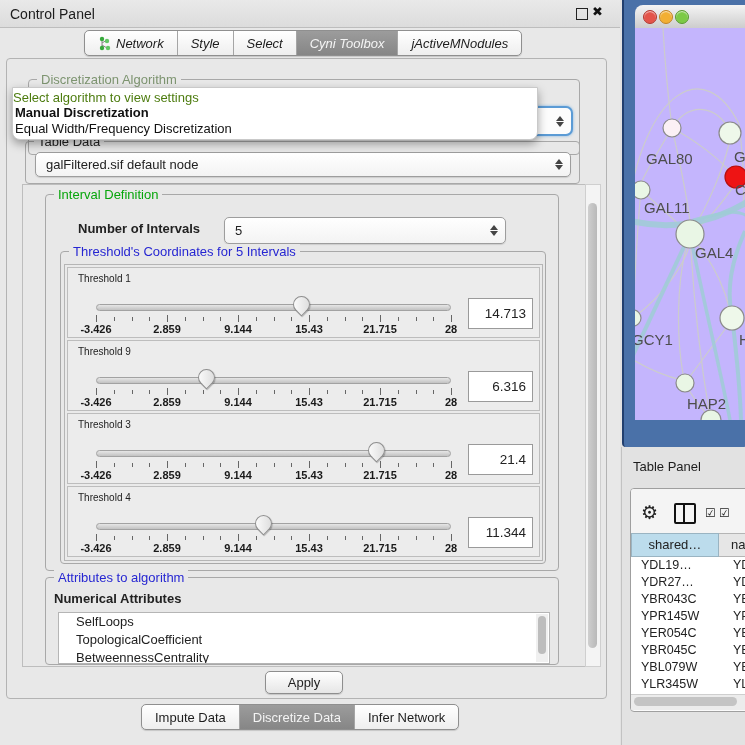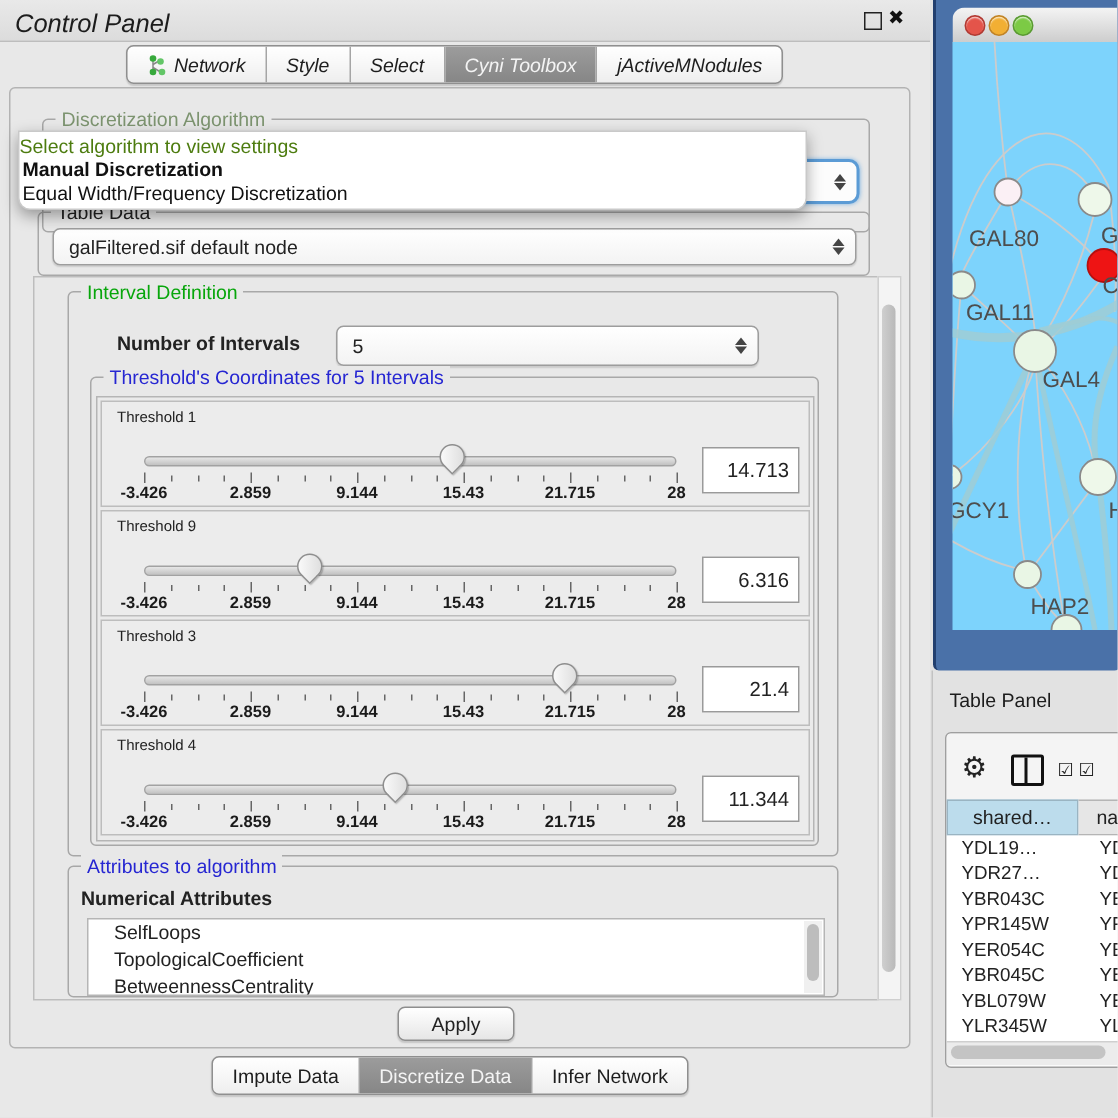--- a/index.html
+++ b/index.html
@@ -5,21 +5,21 @@
   html,body{margin:0;padding:0;}
   body{width:745px;height:745px;position:relative;overflow:hidden;
        font-family:"Liberation Sans","DejaVu Sans",sans-serif;
        background:#e2e2e2;color:#222;}
   .abs{position:absolute;}
 
   
   #control-panel{left:0;top:0;width:620px;height:745px;background:#e8e8e8;}
   #titlebar{left:0;top:0;width:620px;height:27px;background:linear-gradient(#e9e9e9,#dcdcdc);
             border-bottom:1px solid #bdbdbd;}
-  #titlebar .title{position:absolute;left:10px;top:6px;font-size:17px;color:#1c1c1c;font-style:italic;}
+  #titlebar .title{position:absolute;left:10px;top:6px;font-size:14px;color:#1c1c1c;}
   #float-btn{position:absolute;left:576px;top:8px;width:10px;height:10px;border:1.5px solid #222;}
   #close-btn{position:absolute;left:592px;top:4px;font-size:13px;font-weight:bold;color:#111;}
 
   
   .seg{display:flex;border:1px solid #8f8f8f;border-radius:5px;overflow:hidden;
        background:linear-gradient(#ffffff,#eeeeee);height:24px;box-shadow:0 1px 1px rgba(0,0,0,.15);}
   .seg .sg{display:flex;align-items:center;justify-content:center;font-size:13px;color:#1d1d1d;
            padding:0 13px;border-right:1px solid #a5a5a5;white-space:nowrap;}
   .seg .sg:last-child{border-right:none;}
   .seg .sel{background:linear-gradient(#9c9c9c,#868686);color:#f4f4f4;}
@@ -91,21 +91,21 @@
 
   
   #net-frame{left:622px;top:0;width:123px;height:447px;background:#4a71a8;
              border-left:2px solid #223f6e;border-radius:0 0 4px 4px;}
   #mac-titlebar{left:635px;top:5px;width:110px;height:23px;background:linear-gradient(#f4f4f4,#cdcdcd);
                 border-radius:8px 0 0 0;border-bottom:1px solid #999;}
   .light{position:absolute;top:5px;width:12px;height:12px;border-radius:50%;box-shadow:inset 0 1px 1px rgba(255,255,255,.7);}
   #lt-red{left:8px;background:#e4544a;border:1px solid #b03a33;}
   #lt-yellow{left:24px;background:#f2af33;border:1px solid #c08326;}
   #lt-green{left:40px;background:#7cca45;border:1px solid #5a9a33;}
-  #net-canvas{left:635px;top:28px;width:110px;height:392px;background:#7dd3fc;overflow:hidden;}
+  #net-canvas{left:635px;top:28px;width:110px;height:392px;background:#c4b5fd;overflow:hidden;}
   #net-canvas svg{display:block;}
   .nlabel{font-family:"Liberation Sans",sans-serif;font-size:15px;fill:#4d4d4d;}
 
   
   #tp-title{left:633px;top:459px;font-size:13px;color:#1c1c1c;}
   #right-divider{left:621px;top:447px;width:1px;height:298px;background:#c2c2c2;}
   #tpanel{left:630px;top:488px;width:115px;height:222px;background:#fbfbfb;border:1px solid #9f9f9f;
           border-radius:4px 0 0 4px;overflow:hidden;}
   #tp-toolbar{position:absolute;left:0;top:0;width:100%;height:44px;background:#f4f4f4;}
   .gear{position:absolute;left:10px;top:12px;font-size:19px;color:#222;}

